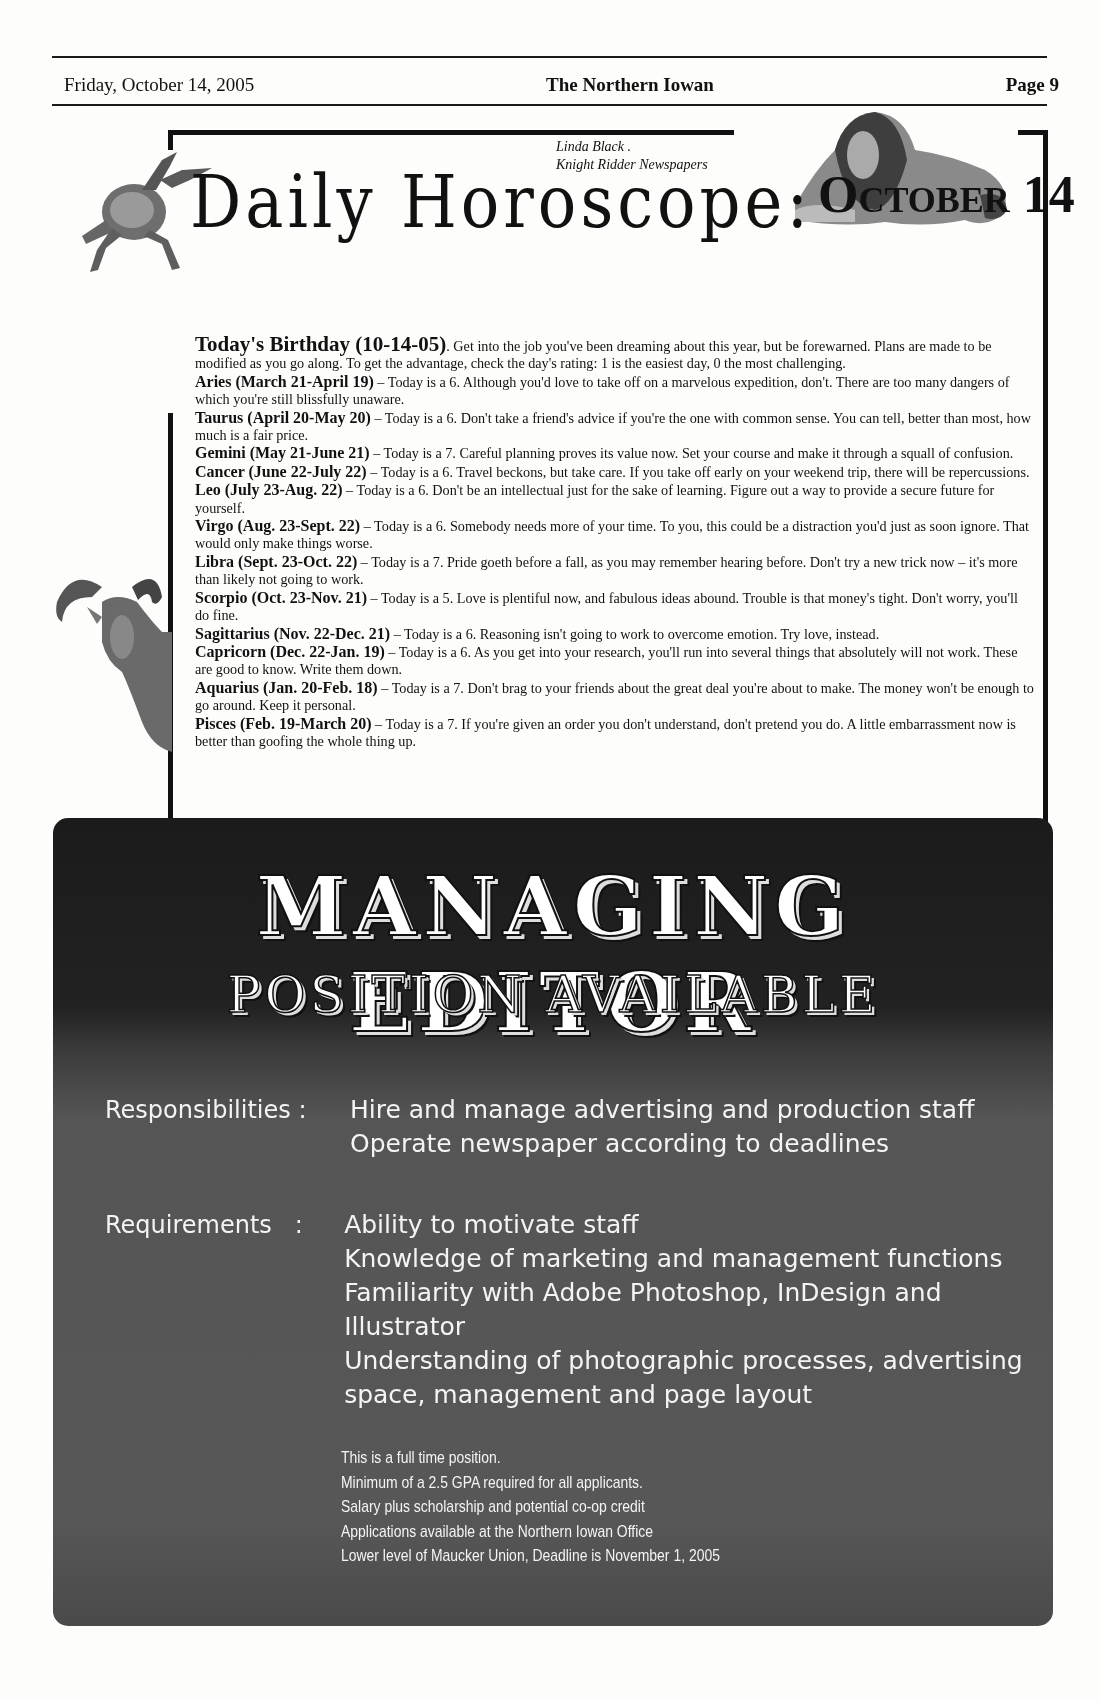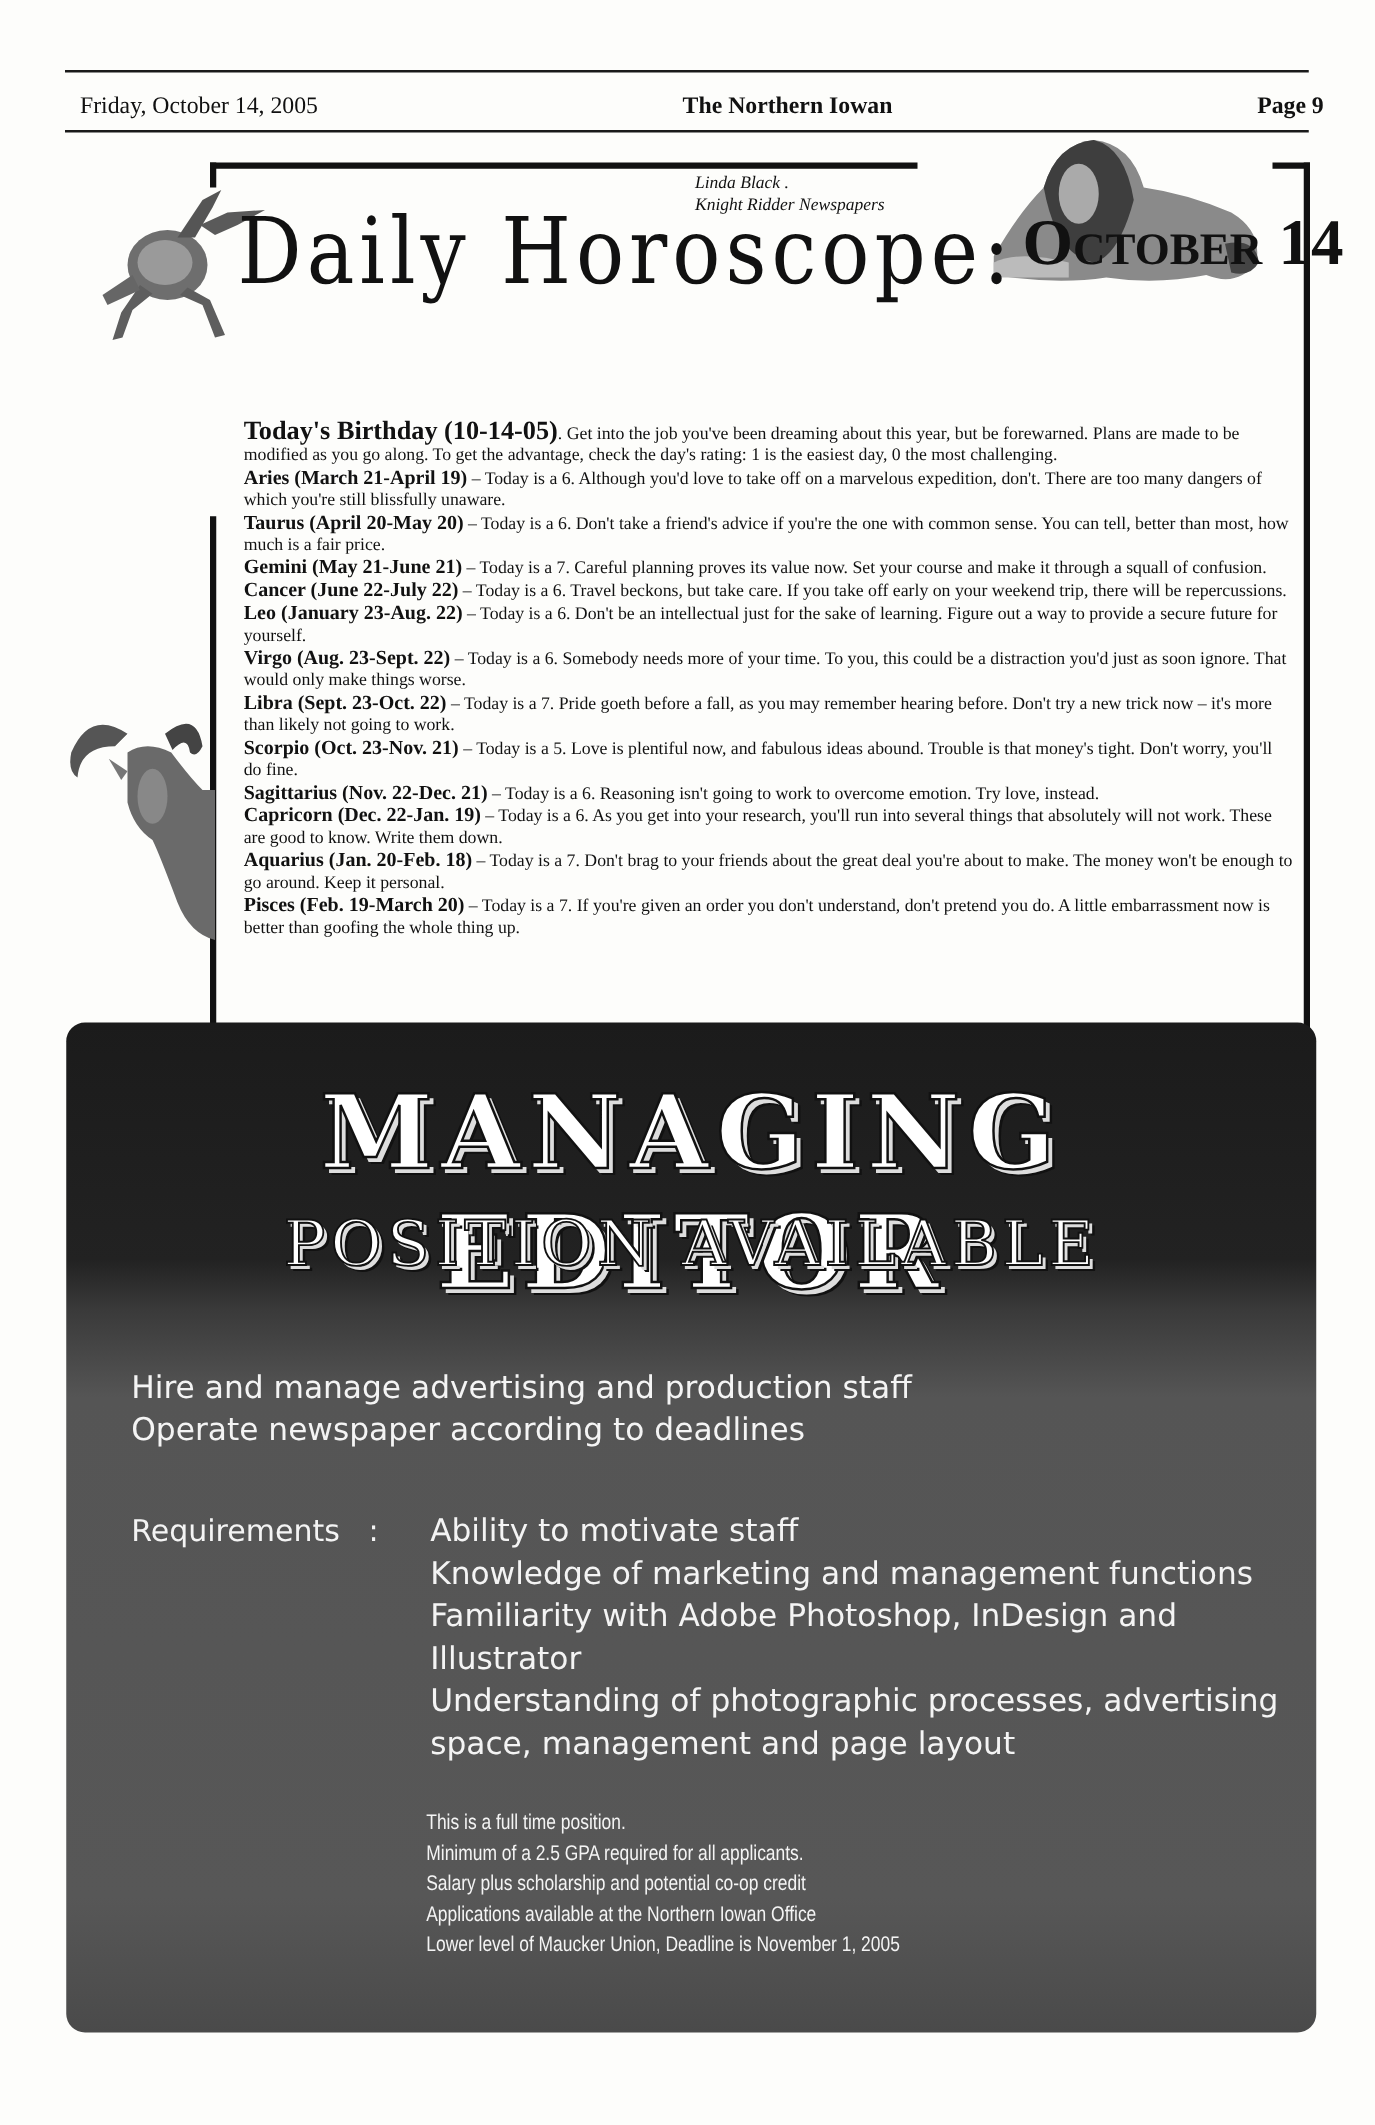--- a/index.html
+++ b/index.html
@@ -137,35 +137,36 @@
   <span class="script">Daily Horoscope:</span>
   <span class="date">October 14</span>
 </div>
 
 <div class="entries">
   <p class="entry bday"><span class="sign">Today's Birthday (10-14-05)</span><span>. </span><span>Get into the job you've been dreaming about this year, but be forewarned. Plans are made to be modified as you go along. To get the advantage, check the day's rating: 1 is the easiest day, 0 the most challenging.</span></p>
   <p class="entry"><span class="sign">Aries (March 21-April 19)</span><span> – </span><span>Today is a 6. Although you'd love to take off on a marvelous expedition, don't. There are too many dangers of which you're still blissfully unaware.</span></p>
   <p class="entry"><span class="sign">Taurus (April 20-May 20)</span><span> – </span><span>Today is a 6. Don't take a friend's advice if you're the one with common sense. You can tell, better than most, how much is a fair price.</span></p>
   <p class="entry"><span class="sign">Gemini (May 21-June 21)</span><span> – </span><span>Today is a 7. Careful planning proves its value now. Set your course and make it through a squall of confusion.</span></p>
   <p class="entry"><span class="sign">Cancer (June 22-July 22)</span><span> – </span><span>Today is a 6. Travel beckons, but take care. If you take off early on your weekend trip, there will be repercussions.</span></p>
-  <p class="entry"><span class="sign">Leo (January 23-Aug. 22)</span><span> – </span><span>Today is a 6. Don't be an intellectual just for the sake of learning. Figure out a way to provide a secure future for yourself.</span></p>
+  <p class="entry"><span class="sign">Leo (July 23-Aug. 22)</span><span> – </span><span>Today is a 6. Don't be an intellectual just for the sake of learning. Figure out a way to provide a secure future for yourself.</span></p>
   <p class="entry"><span class="sign">Virgo (Aug. 23-Sept. 22)</span><span> – </span><span>Today is a 6. Somebody needs more of your time. To you, this could be a distraction you'd just as soon ignore. That would only make things worse.</span></p>
   <p class="entry"><span class="sign">Libra (Sept. 23-Oct. 22)</span><span> – </span><span>Today is a 7. Pride goeth before a fall, as you may remember hearing before. Don't try a new trick now – it's more than likely not going to work.</span></p>
   <p class="entry"><span class="sign">Scorpio (Oct. 23-Nov. 21)</span><span> – </span><span>Today is a 5. Love is plentiful now, and fabulous ideas abound. Trouble is that money's tight. Don't worry, you'll do fine.</span></p>
   <p class="entry"><span class="sign">Sagittarius (Nov. 22-Dec. 21)</span><span> – </span><span>Today is a 6. Reasoning isn't going to work to overcome emotion. Try love, instead.</span></p>
   <p class="entry"><span class="sign">Capricorn (Dec. 22-Jan. 19)</span><span> – </span><span>Today is a 6. As you get into your research, you'll run into several things that absolutely will not work. These are good to know. Write them down.</span></p>
   <p class="entry"><span class="sign">Aquarius (Jan. 20-Feb. 18)</span><span> – </span><span>Today is a 7. Don't brag to your friends about the great deal you're about to make. The money won't be enough to go around. Keep it personal.</span></p>
   <p class="entry"><span class="sign">Pisces (Feb. 19-March 20)</span><span> – </span><span>Today is a 7. If you're given an order you don't understand, don't pretend you do. A little embarrassment now is better than goofing the whole thing up.</span></p>
 </div>
 
 <div class="ad">
   <div class="headline">MANAGING EDITOR</div>
   <div class="sub">POSITION AVAILABLE</div>
 
   <div class="row" style="top:275px;">
+    <div class="label">Responsibilities :</div>
     <div class="items">
       <div>Hire and manage advertising and production staff</div>
       <div>Operate newspaper according to deadlines</div>
     </div>
   </div>
 
   <div class="row" style="top:390px;">
     <div class="label" style="white-space:pre;">Requirements   :</div>
     <div class="items">
       <div>Ability to motivate staff</div>

